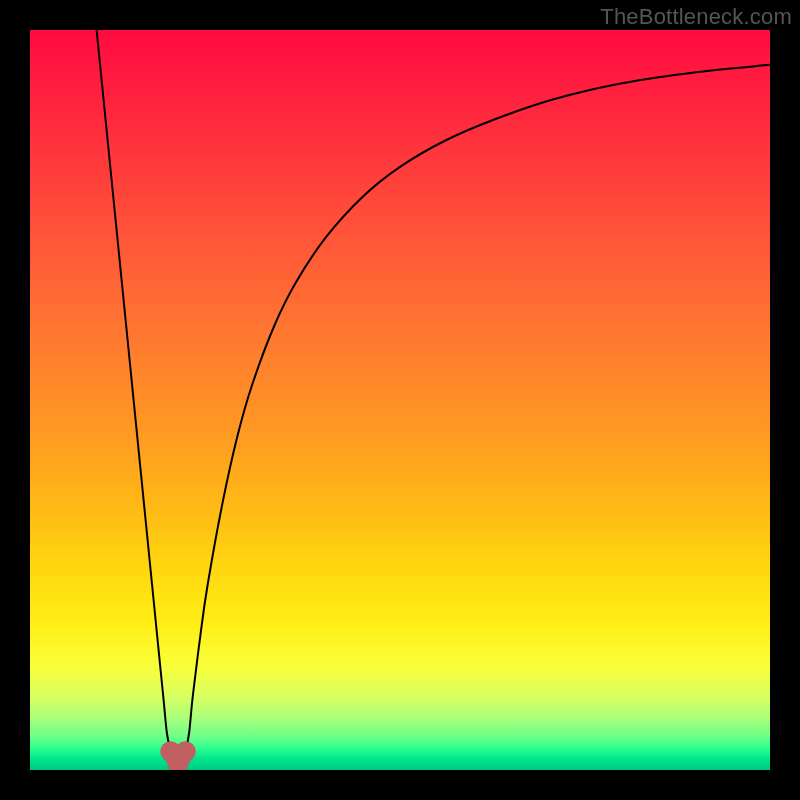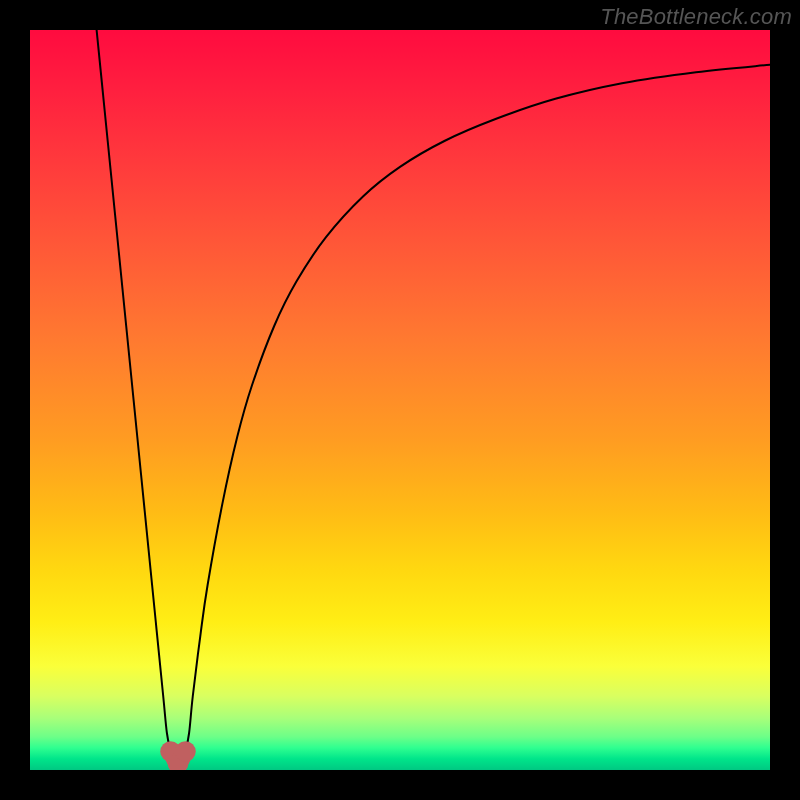--- a/index.html
+++ b/index.html
@@ -55,21 +55,20 @@
   }
   .watermark {
     position: absolute;
     top: 4px;
     right: 8px;
     color: #555;
     font-size: 22px;
     font-weight: 400;
     letter-spacing: 0.2px;
     user-select: none;
-    font-style: italic;
   }
 </style>
 </head>
 <body>
 
 <div class="frame">
   <div class="plot">
     <div class="gradient"></div>
     <svg class="svg-layer" viewBox="0 0 740 740" preserveAspectRatio="none">
       <g id="curves">

